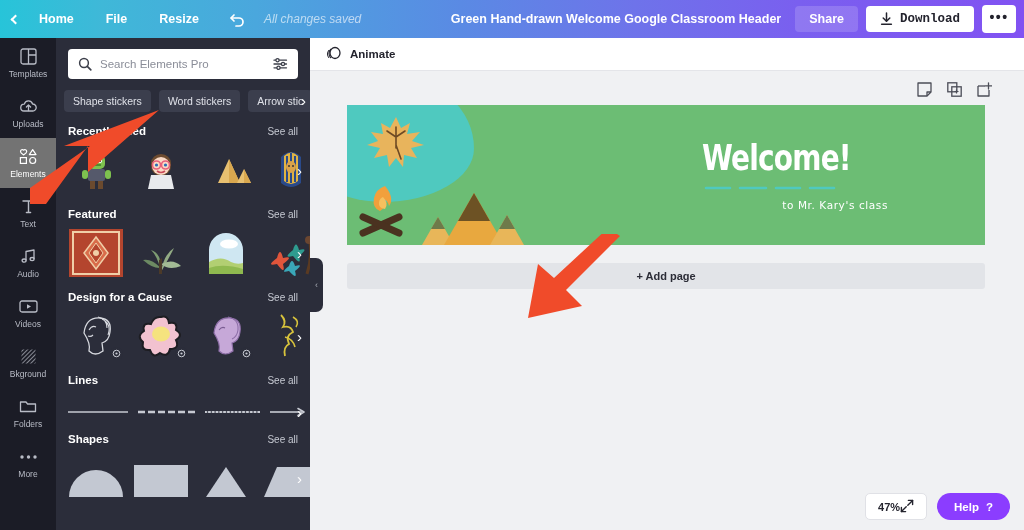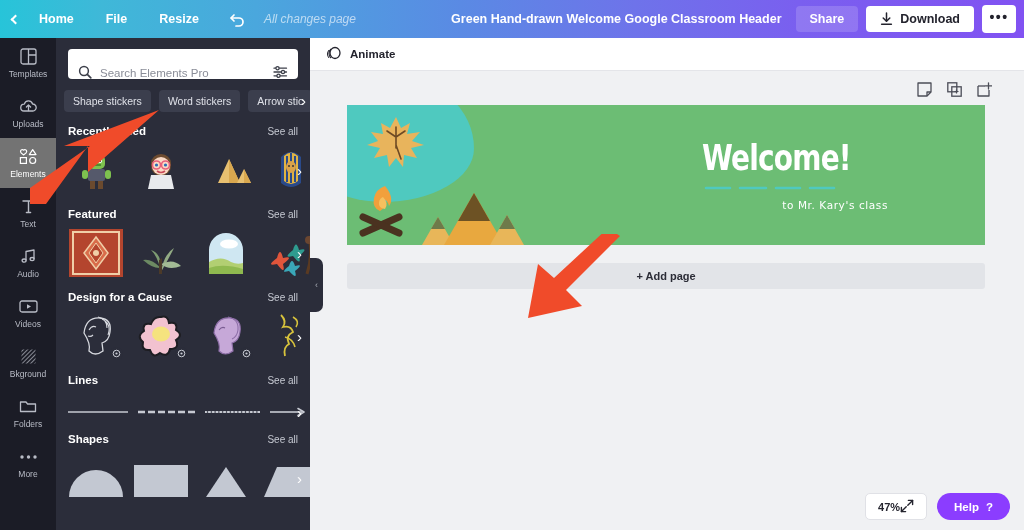--- a/index.html
+++ b/index.html
@@ -42,21 +42,21 @@
   }
   .tb-title { color: #fff; font-size: 12.5px; font-weight: bold; margin-right: 6px; }
   .btn-share {
     color: #fff; font-size: 12.5px; font-weight: bold;
     background: rgba(255,255,255,.16);
     border-radius: 4px; padding: 6px 14px; text-align: center;
   }
   .btn-download {
     display: flex; align-items: center; gap: 7px;
     background: #fff; color: #23232d; font-size: 12.5px; font-weight: bold;
-    border-radius: 4px; padding: 6px 14px;
+    border-radius: 4px; padding: 6px 14px; font-family: Liberation Mono, monospace;
   }
   .btn-more {
     background: #fff; color: #23232d; border-radius: 4px;
     width: 34px; height: 28px; display: flex; align-items: center; justify-content: center;
     letter-spacing: 1.5px; font-size: 14px; font-weight: bold; padding-bottom: 5px;
   }
 
   
   .rail {
     position: absolute; left: 0; top: 38px; width: 56px; height: 492px;
@@ -71,21 +71,21 @@
   .rail-ico { height: 19px; display: flex; align-items: center; justify-content: center; }
 
   
   .panel {
     position: absolute; left: 56px; top: 38px; width: 254px; height: 492px;
     background: #2b2d3a; z-index: 20; overflow: hidden;
   }
   .search-wrap { padding: 11px 12px 0 12px; }
   .search {
     position: relative; background: #fff; border-radius: 4px; height: 30px;
-    display: flex; align-items: flex-end; padding: 0 10px;
+    display: flex; align-items: center; padding: 0 10px;
   }
   .search input {
     border: 0; outline: 0; flex: 1; font-size: 11.5px; color: #50535e;
     font-family: "Liberation Sans", sans-serif; padding-left: 8px; background: transparent;
   }
   .search input::placeholder { color: #8a8d98; }
   .tabs { display: flex; gap: 8px; padding: 11px 12px 0 8px; position: relative; }
   .tab {
     background: #3b3e4d; color: #dfe1e8; font-size: 10.5px;
     padding: 5px 9px; border-radius: 4px; white-space: nowrap;
@@ -199,21 +199,21 @@
       </div>
       <div class="tb-item">
         <span>Resize</span>
       </div>
       <div class="tb-undo">
         <svg width="17" height="15" viewBox="0 0 17 15">
           <path d="M5 3 L2 6 L5 9" fill="none" stroke="#fff" stroke-width="1.7" stroke-linecap="round" stroke-linejoin="round"></path>
           <path d="M2.4 6 H10 a4 4 0 0 1 0 8 H7" fill="none" stroke="#fff" stroke-width="1.7" stroke-linecap="round"></path>
         </svg>
       </div>
-      <div class="tb-saved">All changes page</div>
+      <div class="tb-saved">All changes saved</div>
     </div>
 
     <div class="tb-right">
       <div class="tb-title">Green Hand-drawn Welcome Google Classroom Header</div>
       <div class="btn-share">
         <span>Share</span>
       </div>
       <div class="btn-download">
         <svg width="13" height="14" viewBox="0 0 13 14">
           <path d="M6.5 1 V9" stroke="#23232d" stroke-width="1.5" stroke-linecap="round"></path>

